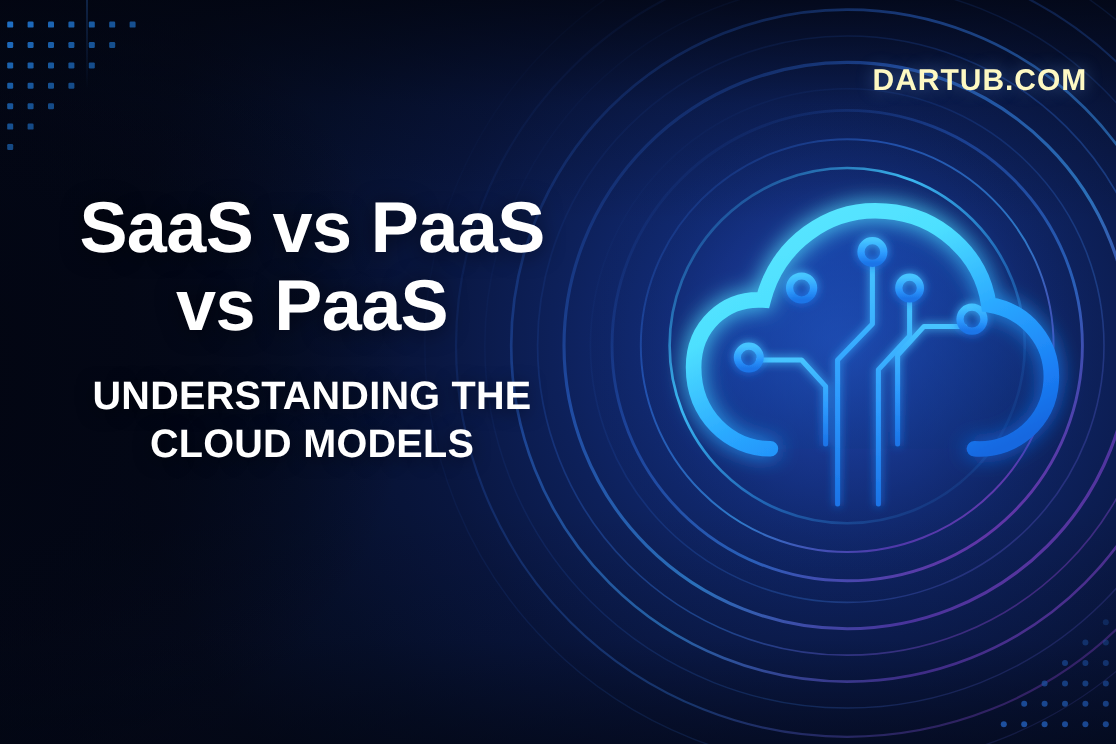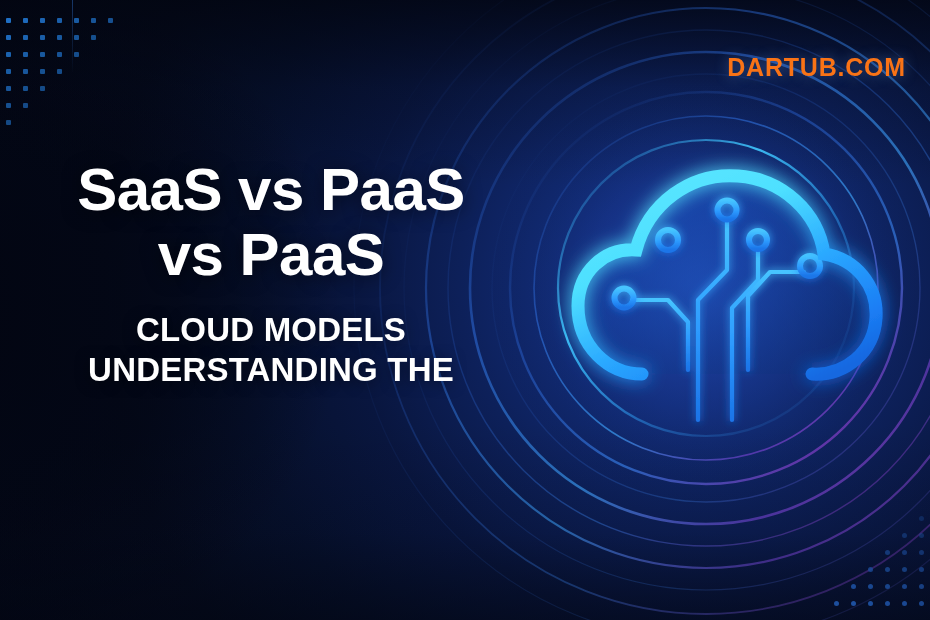--- a/index.html
+++ b/index.html
@@ -73,29 +73,29 @@
   }
 
   
   .watermark {
     position: absolute;
     right: 24px;
     top: 53px;
     font-size: 25px;
     font-weight: bold;
     letter-spacing: 0.8px;
-    color: #f97316;
+    color: #fef9c3;
     text-shadow: 0 0 14px rgba(110,170,255,0.45);
     white-space: nowrap;
   }
 
   
   .text-block {
     position: absolute;
-    left: 11px;
+    left: 0;
     top: 158px;
     width: 520px;
     text-align: center;
   }
   .headline {
     margin: 0;
     color: #ffffff;
     font-size: 60px;
     font-weight: bold;
     line-height: 1.08;
@@ -346,18 +346,18 @@
   </div>
 
   <div class="watermark">DARTUB.COM</div>
 
   <div class="text-block">
     <h1 class="headline">
       <span class="ln">SaaS vs PaaS</span>
       <span class="ln">vs PaaS</span>
     </h1>
     <h2 class="subhead">
+      <span class="ln">UNDERSTANDING THE</span>
       <span class="ln">CLOUD MODELS</span>
-      <span class="ln">UNDERSTANDING THE</span>
     </h2>
   </div>
 
 </div>
 
 </body></html>

